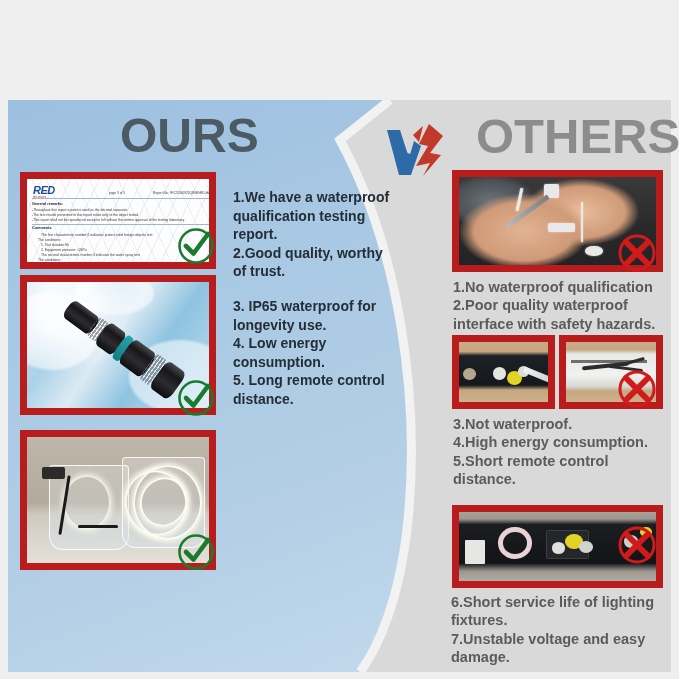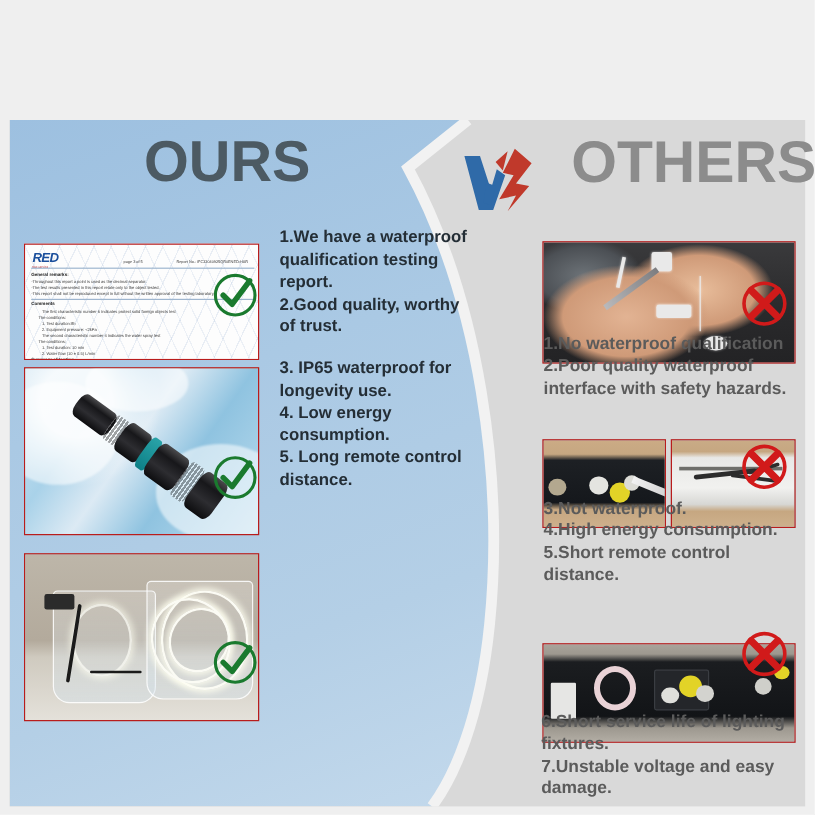--- a/index.html
+++ b/index.html
@@ -96,24 +96,23 @@
   }
   #vs-badge {
     position: absolute;
     left: 375px; top: 22px;
     width: 66px; height: 56px;
   }
 
   
   .photo {
     position: absolute;
-    border: 1px solid #b91c1c;
+    border: 7px solid #b91c1c;
     overflow: hidden;
     background: #b9b9b9;
-    margin-top: 31px;
   }
 
   
   .ours-text {
     position: absolute;
     color: #242e36;
     font-size: 14px;
     font-weight: bold;
     line-height: 1.33;
     white-space: pre-line;

